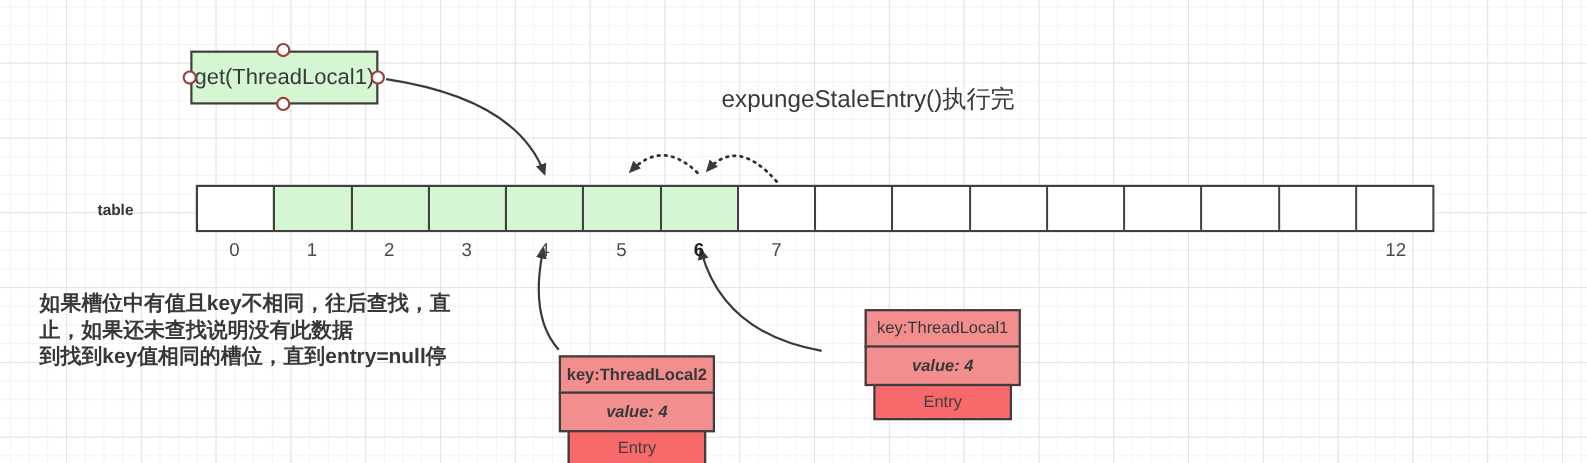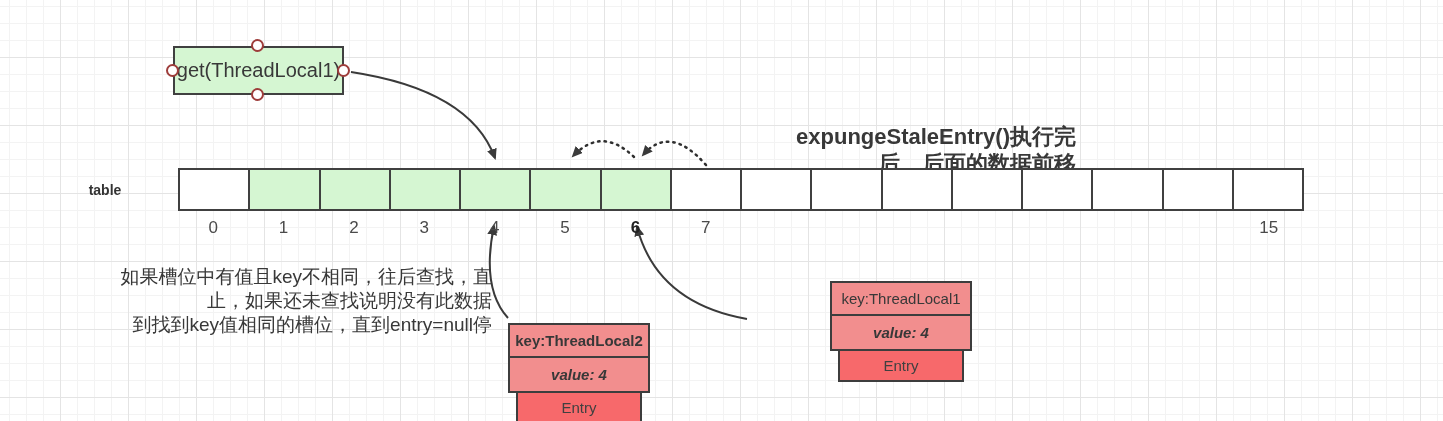--- a/index.html
+++ b/index.html
@@ -20,26 +20,26 @@
     position:absolute;left:173px;top:46px;width:171px;height:49px;
     background:var(--green-fill);border:2px solid var(--shape-border);
     display:flex;align-items:center;justify-content:center;
     font-size:20px;color:#383838;box-sizing:border-box;
   }
   .handle{
     position:absolute;width:9px;height:9px;border-radius:50%;
     background:#fff;border:2.5px solid var(--handle-ring);box-sizing:content-box;
   }
   .title{
-    position:absolute;left:656px;top:76px;width:420px;text-align:right;
-    font-size:22px;font-weight:bold;color:#383838;line-height:27px;margin-top:47px;
+    position:absolute;left:656px;top:76px;width:420px;text-align:left;
+    font-size:22px;font-weight:normal;color:#383838;line-height:27px;
   }
   .note{
-    position:absolute;left:36px;top:265px;width:456px;text-align:right;
-    font-size:19px;font-weight:normal;color:#383838;line-height:24px;
+    position:absolute;left:36px;top:265px;width:456px;text-align:left;
+    font-size:19px;font-weight:bold;color:#383838;line-height:24px;
   }
   .table-label{
     position:absolute;left:58px;top:182px;width:94px;text-align:center;
     font-size:14px;font-weight:bold;color:#333;
   }
   .array{
     position:absolute;left:178px;top:168px;width:1126px;height:43px;
     display:flex;border:2px solid var(--shape-border);box-sizing:border-box;background:#fff;
   }
   .cell{flex:1 1 0;border-right:2px solid var(--shape-border);box-sizing:border-box;background:#fff;}
@@ -88,21 +88,20 @@
   <div class="get-box">
     <span>get(ThreadLocal1)</span>
   </div>
   <div class="handle" style="left:251px;top:39px;"></div>
   <div class="handle" style="left:166px;top:64px;"></div>
   <div class="handle" style="left:337px;top:64px;"></div>
   <div class="handle" style="left:251px;top:88px;"></div>
 
   <div class="title">
     <div>expungeStaleEntry()执行完</div>
-    <div>后，后面的数据前移</div>
   </div>
 
   <div class="table-label">table</div>
   <div class="array" id="array">
       <div class="cell"></div>
       <div class="cell green"></div>
       <div class="cell green"></div>
       <div class="cell green"></div>
       <div class="cell green"></div>
       <div class="cell green"></div>
@@ -126,34 +125,34 @@
       <div class="idx">5</div>
       <div class="idx bold">6</div>
       <div class="idx">7</div>
       <div class="idx"></div>
       <div class="idx"></div>
       <div class="idx"></div>
       <div class="idx"></div>
       <div class="idx"></div>
       <div class="idx"></div>
       <div class="idx"></div>
-      <div class="idx">15</div>
+      <div class="idx">12</div>
     </div>
 
   <div class="note">
     <div>如果槽位中有值且key不相同，往后查找，直</div>
     <div>止，如果还未查找说明没有此数据</div>
     <div>到找到key值相同的槽位，直到entry=null停</div>
   </div>
 
   <div class="entry-box left" style="left:508px;top:283px;margin-top:40px;">
     <div class="row key">key:ThreadLocal2</div>
     <div class="row value">value: 4</div>
     <div class="row tag">Entry</div>
   </div>
 
-  <div class="entry-box right" style="left:790px;top:281px;padding-left:40px;">
+  <div class="entry-box right" style="left:746px;top:281px;padding-left:40px;">
     <div class="row key">key:ThreadLocal1</div>
     <div class="row value">value: 4</div>
     <div class="row tag">Entry</div>
   </div>
 
 </div>
 
 </body></html>

